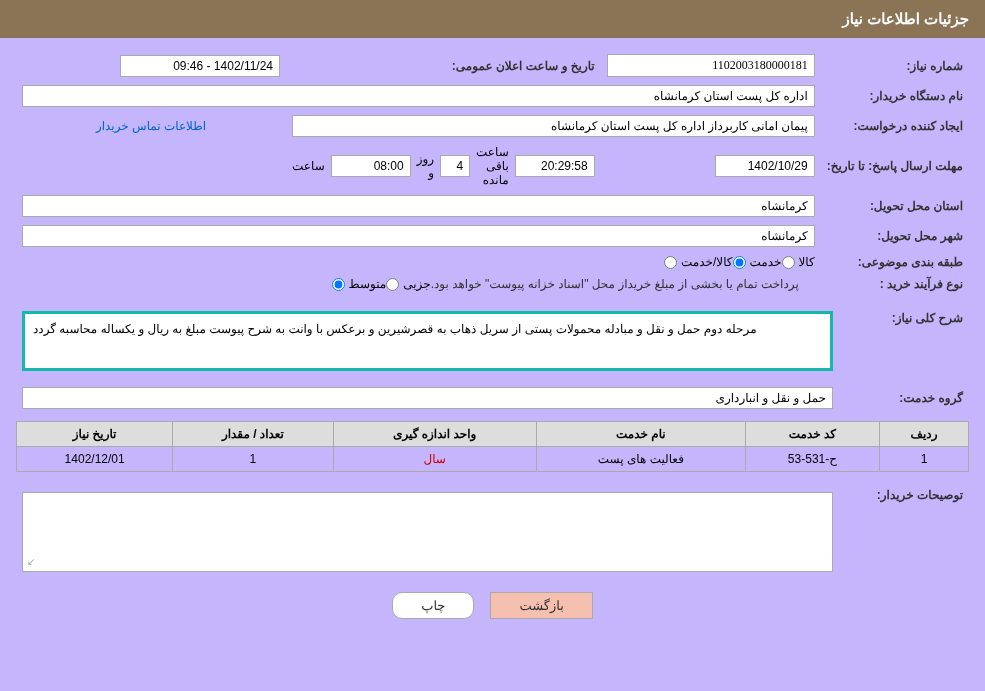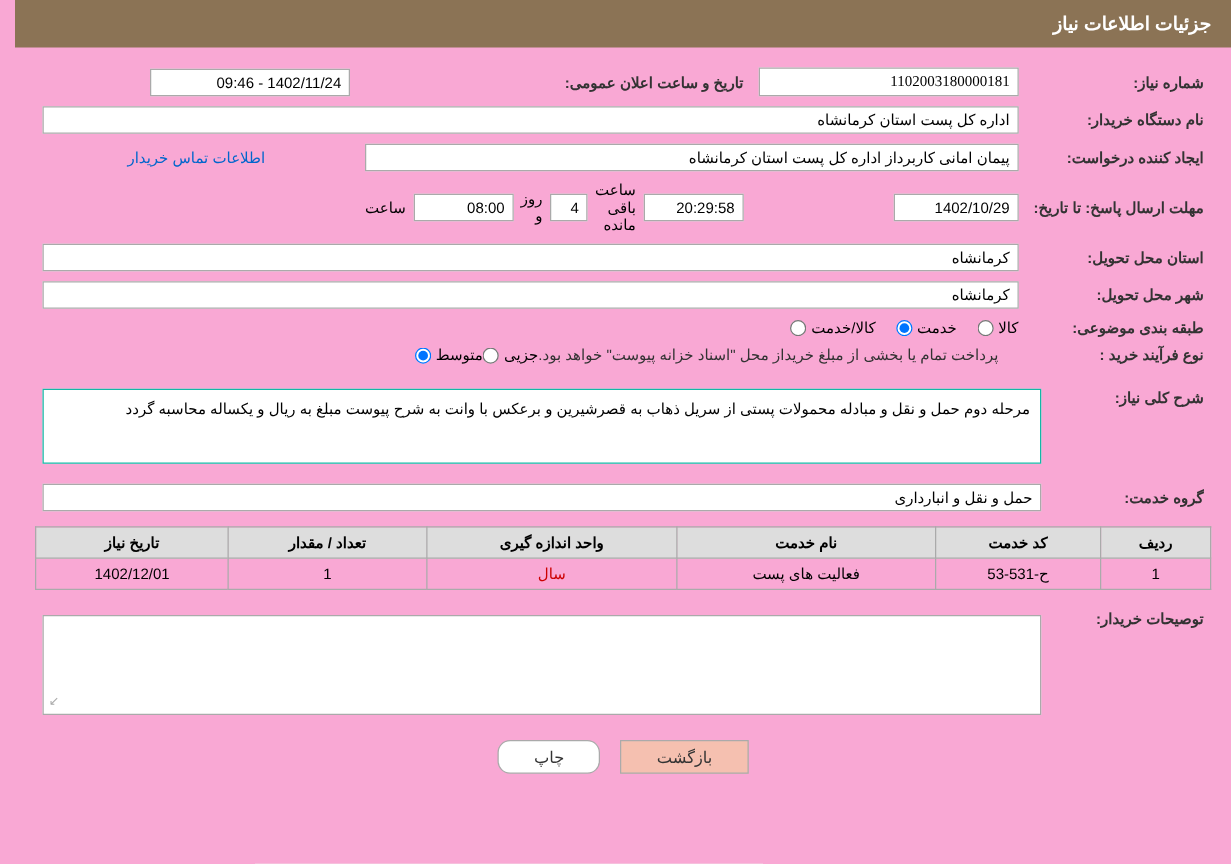--- a/index.html
+++ b/index.html
@@ -5,23 +5,22 @@
     * { box-sizing: border-box; margin: 0; padding: 0; }
     body {
       font-family: Tahoma, Arial, sans-serif;
       font-size: 13px;
       background: #f0f0f0;
       direction: rtl;
     }
     .page-container {
       width: 985px;
       min-height: 691px;
-      background: #f9a8d4;
+      background: #c4b5fd;
       margin: 0 auto;
-      padding-left: 12px;
     }
     .header-bar {
       background: #8b7355;
       color: #fff;
       text-align: right;
       padding: 10px 16px;
       font-size: 15px;
       font-weight: bold;
     }
     .content-area {
@@ -57,35 +56,34 @@
       display: block;
       width: 100%;
     }
     .link-blue {
       color: #0066cc;
       text-decoration: none;
     }
     .radio-group {
       display: flex;
       align-items: center;
-      gap: 16px;
       flex-direction: row-reverse;
       justify-content: flex-end;
     }
     .radio-item {
       display: flex;
       align-items: center;
       gap: 4px;
     }
     .description-box {
-      border: 1px solid #14b8a6;
+      border: 3px solid #14b8a6;
       background: #fff;
       padding: 8px;
       min-height: 60px;
-      text-align: right;
+      text-align: left;
       font-size: 12px;
       direction: rtl;
     }
     .services-table {
       width: 100%;
       border-collapse: collapse;
       margin-top: 8px;
       font-size: 12px;
     }
     .services-table th {

